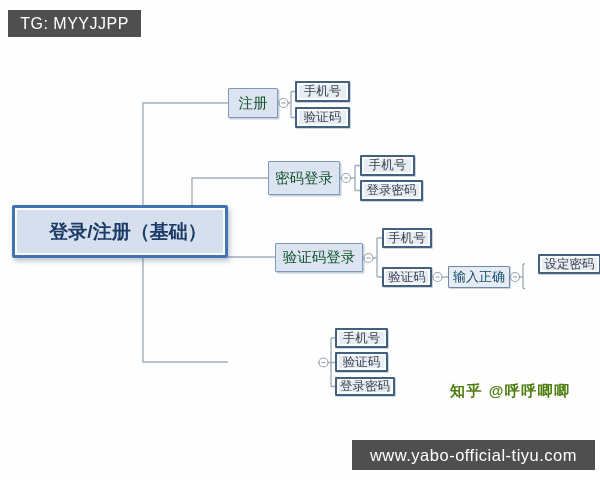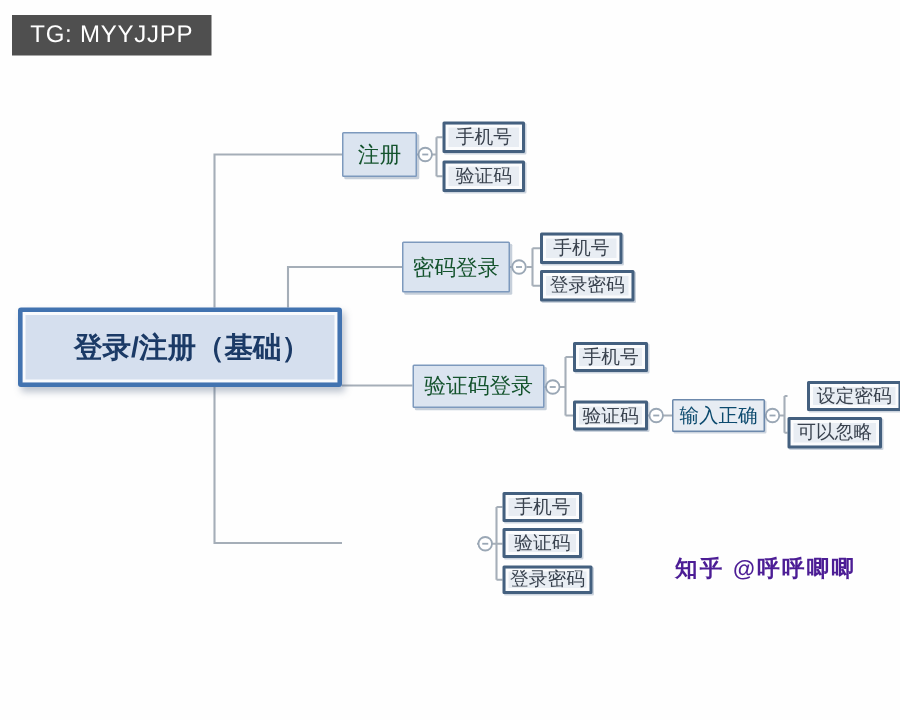--- a/index.html
+++ b/index.html
@@ -8,21 +8,21 @@
     font-family:"Liberation Sans","DejaVu Sans",sans-serif;
   }
   .banner{
     position:absolute;background:#4f4f4f;color:#ffffff;
     display:flex;align-items:center;justify-content:center;
     font-size:16px;letter-spacing:0.5px;white-space:nowrap;
   }
   .banner-top{left:8px;top:10px;width:133px;height:27px;}
   .banner-bottom{left:352px;top:440px;width:243px;height:30px;font-size:16.5px;}
   .watermark{
-    position:absolute;left:450px;top:370px;color:#4c1d95;font-weight:bold;
+    position:absolute;left:450px;top:382px;color:#4d7c0f;font-weight:bold;
     font-size:15px;letter-spacing:1.5px;white-space:nowrap;
     text-shadow:1px 1px 0 #ffffff;
   }
   .lines{position:absolute;left:0;top:0;}
   .node{
     position:absolute;display:flex;align-items:center;justify-content:center;
     box-sizing:border-box;white-space:nowrap;cursor:default;
   }
   .node-root{
     border:3px solid #4273b0;background:#d5dfee;color:#1b3a66;
@@ -97,22 +97,22 @@
 
   <div class="node node-branch" style="left:268px;top:161px;width:72px;height:34px;">密码登录</div>
   <div class="node node-leaf" style="left:360px;top:155px;width:55px;height:21px;">手机号</div>
   <div class="node node-leaf" style="left:360px;top:180px;width:63px;height:21px;">登录密码</div>
 
   <div class="node node-branch" style="left:275px;top:243px;width:88px;height:29px;">验证码登录</div>
   <div class="node node-leaf" style="left:382px;top:228px;width:50px;height:20px;">手机号</div>
   <div class="node node-leaf" style="left:382px;top:267px;width:50px;height:20px;">验证码</div>
   <div class="node node-mid" style="left:448px;top:266px;width:62px;height:22px;">输入正确</div>
   <div class="node node-leaf" style="left:538px;top:254px;width:63px;height:20px;">设定密码</div>
-  <div class="node node-leaf" style="left:525px;top:278px;width:63px;height:21px;">可以忽略</div>
 
   <div class="node node-leaf" style="left:335px;top:328px;width:53px;height:20px;">手机号</div>
   <div class="node node-leaf" style="left:335px;top:352px;width:53px;height:20px;">验证码</div>
   <div class="node node-leaf" style="left:335px;top:377px;width:60px;height:19px;">登录密码</div>
 
   <div class="banner banner-top">TG: MYYJJPP</div>
   <div class="watermark">知乎 @呼呼唧唧</div>
+  <div class="banner banner-bottom">www.yabo-official-tiyu.com</div>
 
 </div>
 
 </body></html>

